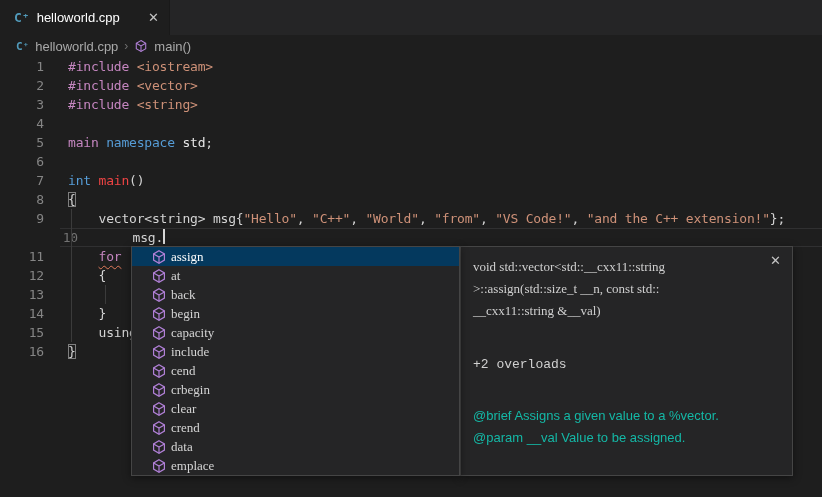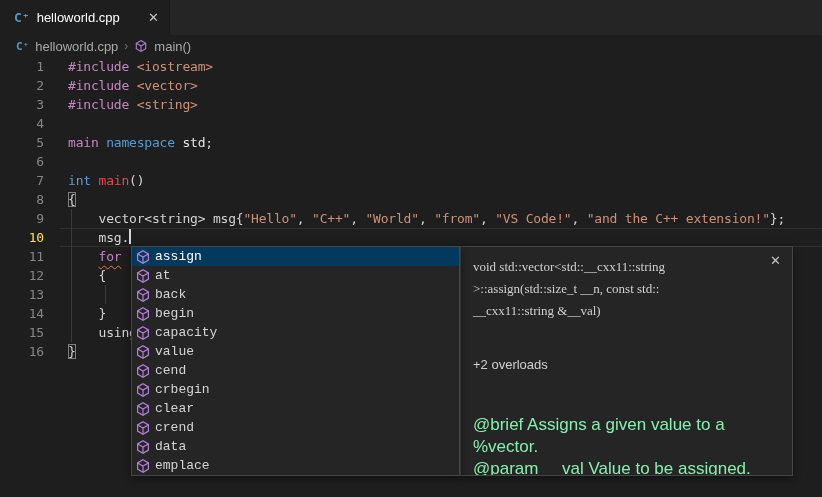--- a/index.html
+++ b/index.html
@@ -18,21 +18,21 @@
   .breadcrumbs { height:22px; background:#1e1e1e; display:flex; align-items:center;
                  padding-left:16px; gap:6px; font-size:13px; color:#a9a9a9; }
   .crumb-sep { color:#6f6f6f; font-size:12px; }
   .crumb-icon svg { display:block; }
 
   
   .editor { position:absolute; left:0; top:57px; right:0; bottom:0; background:#1e1e1e; }
   .code-row { display:flex; height:19px; line-height:19px; white-space:pre;
               font-family:"DejaVu Sans Mono",monospace; font-size:13px; letter-spacing:-0.2px; }
   .gutter { width:44px; text-align:right; color:#858585; flex:0 0 44px; user-select:none; }
-  .code-row.current .gutter { color:#fde047; }
+  .code-row.current .gutter { color:#737373;margin-left:34px; }
   .code-content { margin-left:24px; }
   .kw  { color:#c586c0; }
   .kw2 { color:#569cd6;margin-top:12px; }
   .type{ color:#e5e5e5; }
   .str { color:#ce9178; }
   .fn  { color:#ef4444; }
   .fg  { color:#d4d4d4; }
   .bracket { outline:1px solid #7f7f7f; outline-offset:-1px; }
   .squiggle { text-decoration:underline wavy #e0795b 1px; text-underline-offset:4px;text-align:right; }
   .cursor { display:inline-block; width:1.5px; height:15px; background:#d7d7d7;
@@ -40,35 +40,35 @@
   .current-line-frame { position:absolute; left:60px; right:0; top:171px; height:19px;
             border-top:1px solid #303031; border-bottom:1px solid #303031; pointer-events:none; }
   .indent-guide { position:absolute; width:1px; background:#3b3b3b; pointer-events:none; }
   #guide1 { left:71px; top:152px; height:133px; }
   #guide2 { left:105px; top:228px; height:19px; }
 
   
   .suggest { position:absolute; left:131px; top:189px; width:329px; height:230px;
              background:#252526; border:1px solid #454545; box-shadow:0 2px 8px rgba(0,0,0,.45);
              overflow:hidden; z-index:5; }
-  .suggest-item { display:flex; align-items:center; height:19px; padding-left:3px; gap:4px;
-             font-family:Liberation Mono, monospace; font-size:13px; color:#d4d4d4; cursor:pointer; }
+  .suggest-item { display:flex; align-items:center; height:19px; padding-left:19px; gap:4px;
+             font-family:Liberation Serif, serif; font-size:13px; color:#d4d4d4; cursor:pointer; }
   .suggest-item.selected { background:#04395e; color:#ffffff; }
   .suggest-item svg { flex:0 0 16px; }
 
   
   .docs { position:absolute; left:460px; top:189px; width:333px; height:230px;
           background:#252526; border:1px solid #454545; border-left:1px solid #454545;
           box-shadow:0 2px 8px rgba(0,0,0,.45); overflow:hidden; z-index:4;
           padding:9px 12px; }
   .docs .sig { font-family:Liberation Serif, serif; font-size:13px; line-height:22px;
                color:#d0d0d0; white-space:pre; }
-  .docs .overloads { font-family:Liberation Sans, sans-serif; font-size:13px; color:#d0d0d0;
+  .docs .overloads { font-family:Liberation Mono, monospace; font-size:13px; color:#d0d0d0;
                margin-top:35px; }
-  .docs .brief { margin-top:42px; font-size:17px; line-height:22px; color:#86efac; }
+  .docs .brief { margin-top:33px; font-size:13px; line-height:22px; color:#14b8a6; }
   .docs-close { position:absolute; top:7px; right:11px; color:#c5c5c5; font-size:13px;
                cursor:pointer; line-height:1; }
 </style>
 </head>
 <body>
 
 <div class="tabbar">
   <div class="tab">
     <span class="cpp-icon">C⁺</span>
     <span class="tab-label">helloworld.cpp</span>
@@ -146,21 +146,21 @@
           <path d="M8 1.8 L13.4 4.9 V11.1 L8 14.2 L2.6 11.1 V4.9 Z"></path>
           <path d="M2.6 4.9 L8 8 L13.4 4.9 M8 8 V14.2"></path>
         </svg>
         <span>capacity</span>
       </div>
       <div class="suggest-item">
         <svg width="16" height="16" viewBox="0 0 16 16" fill="none" stroke="#b180d7" stroke-width="1.2">
           <path d="M8 1.8 L13.4 4.9 V11.1 L8 14.2 L2.6 11.1 V4.9 Z"></path>
           <path d="M2.6 4.9 L8 8 L13.4 4.9 M8 8 V14.2"></path>
         </svg>
-        <span>value</span>
+        <span>include</span>
       </div>
       <div class="suggest-item">
         <svg width="16" height="16" viewBox="0 0 16 16" fill="none" stroke="#b180d7" stroke-width="1.2">
           <path d="M8 1.8 L13.4 4.9 V11.1 L8 14.2 L2.6 11.1 V4.9 Z"></path>
           <path d="M2.6 4.9 L8 8 L13.4 4.9 M8 8 V14.2"></path>
         </svg>
         <span>cend</span>
       </div>
       <div class="suggest-item">
         <svg width="16" height="16" viewBox="0 0 16 16" fill="none" stroke="#b180d7" stroke-width="1.2">

